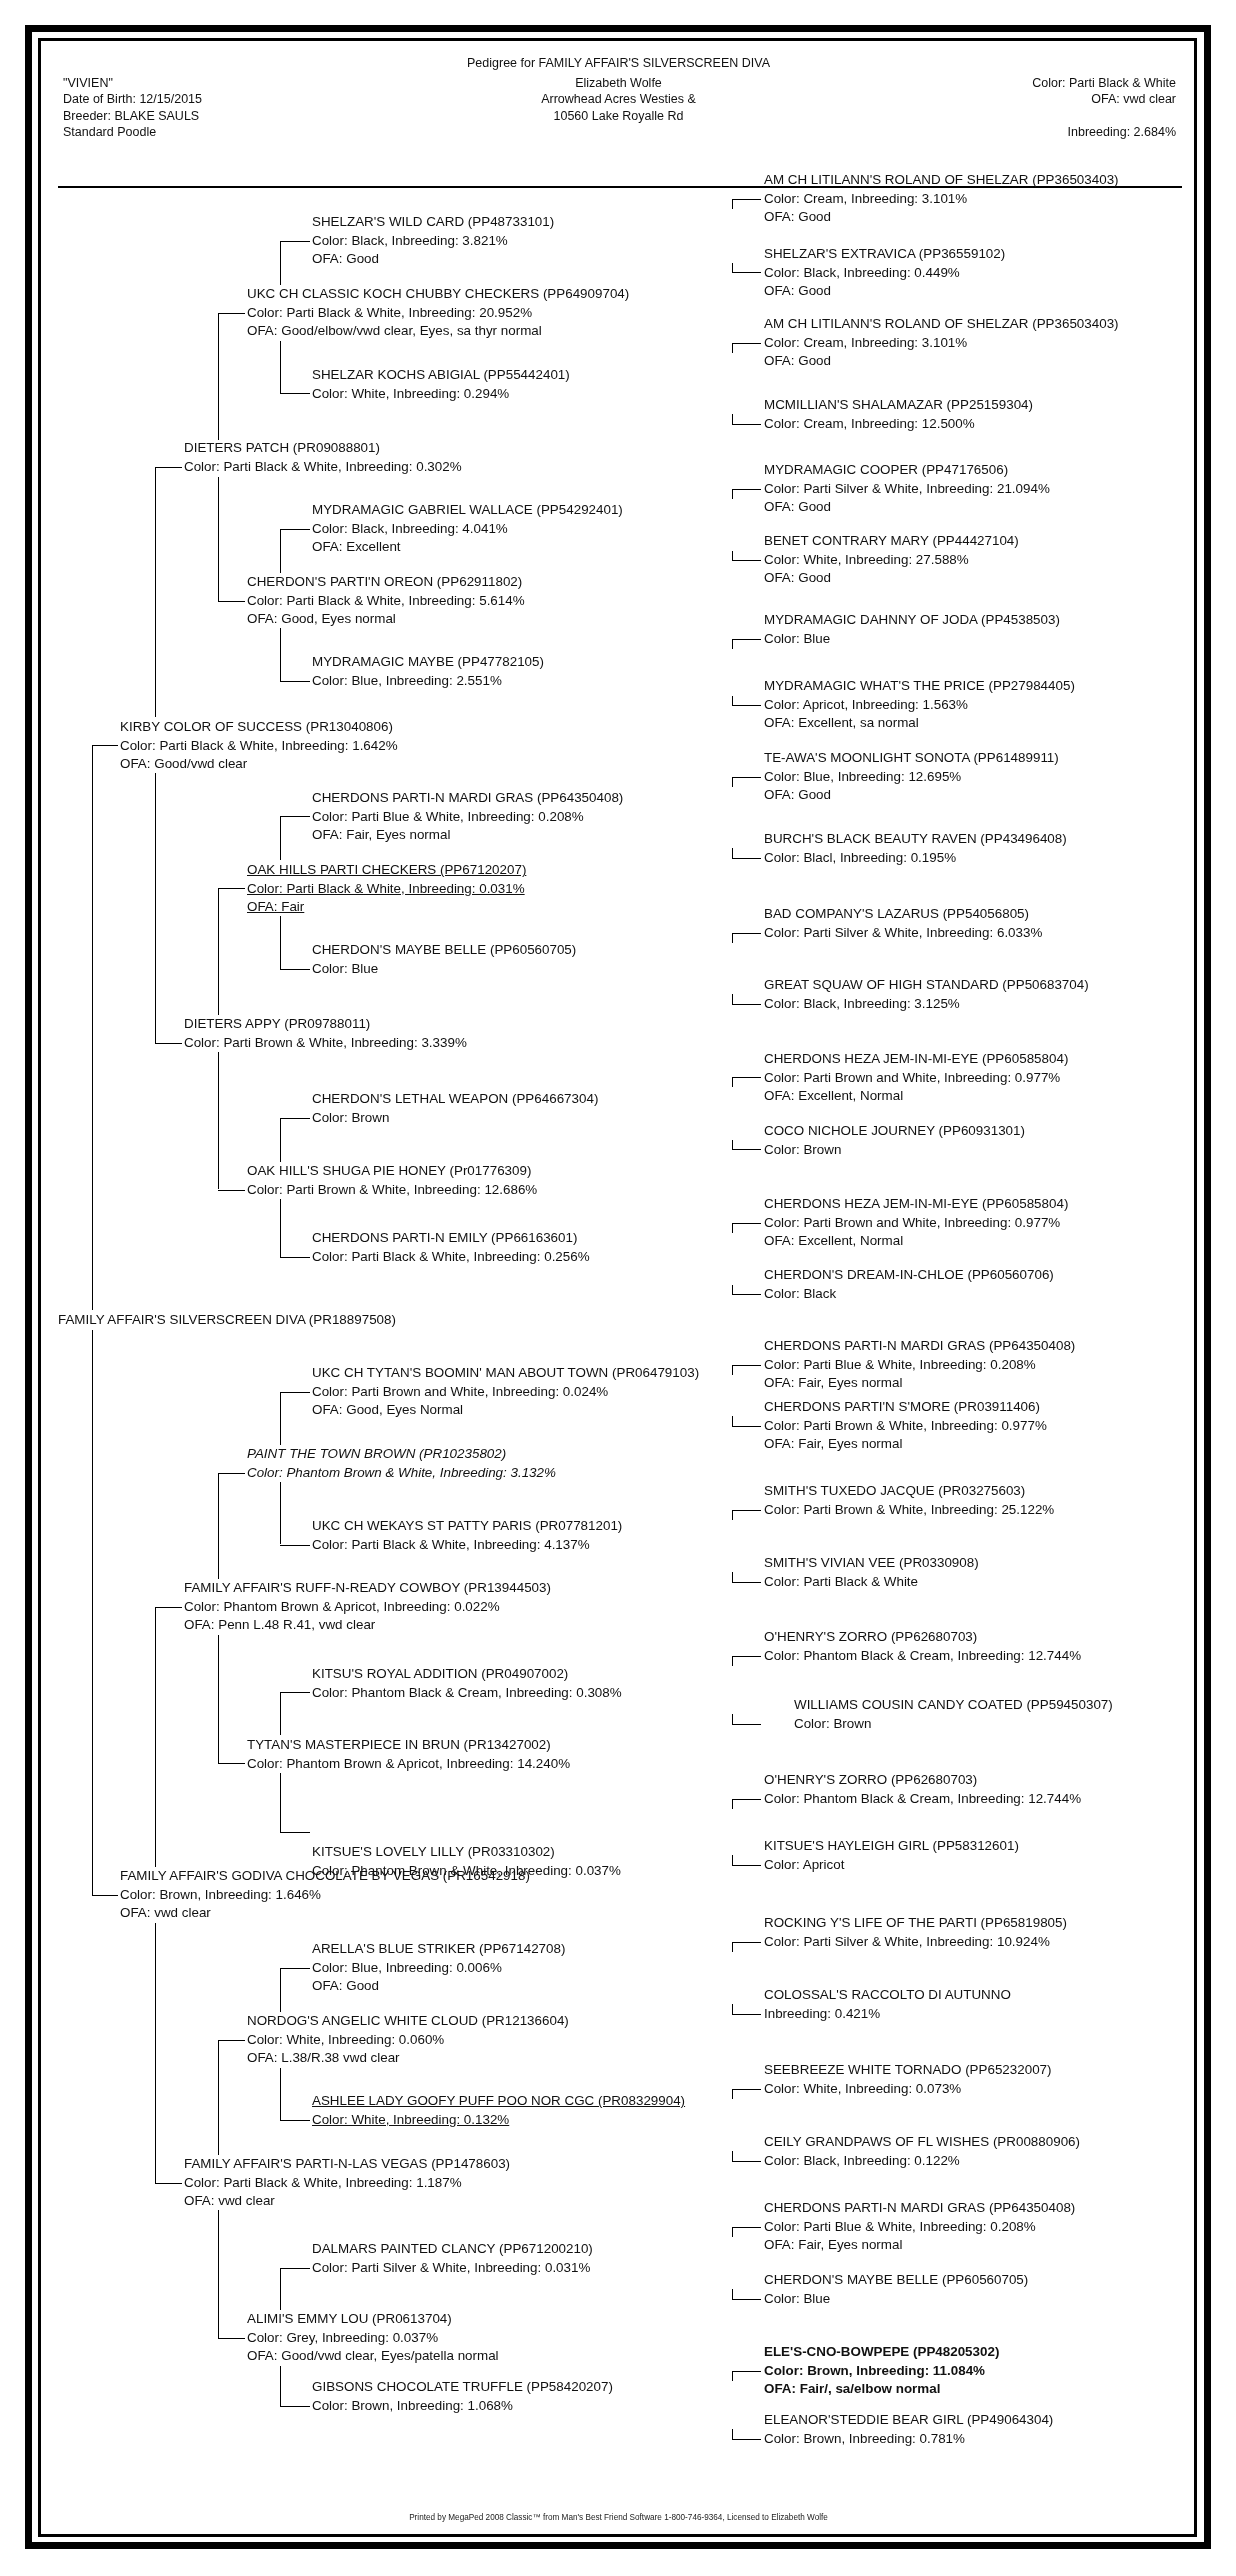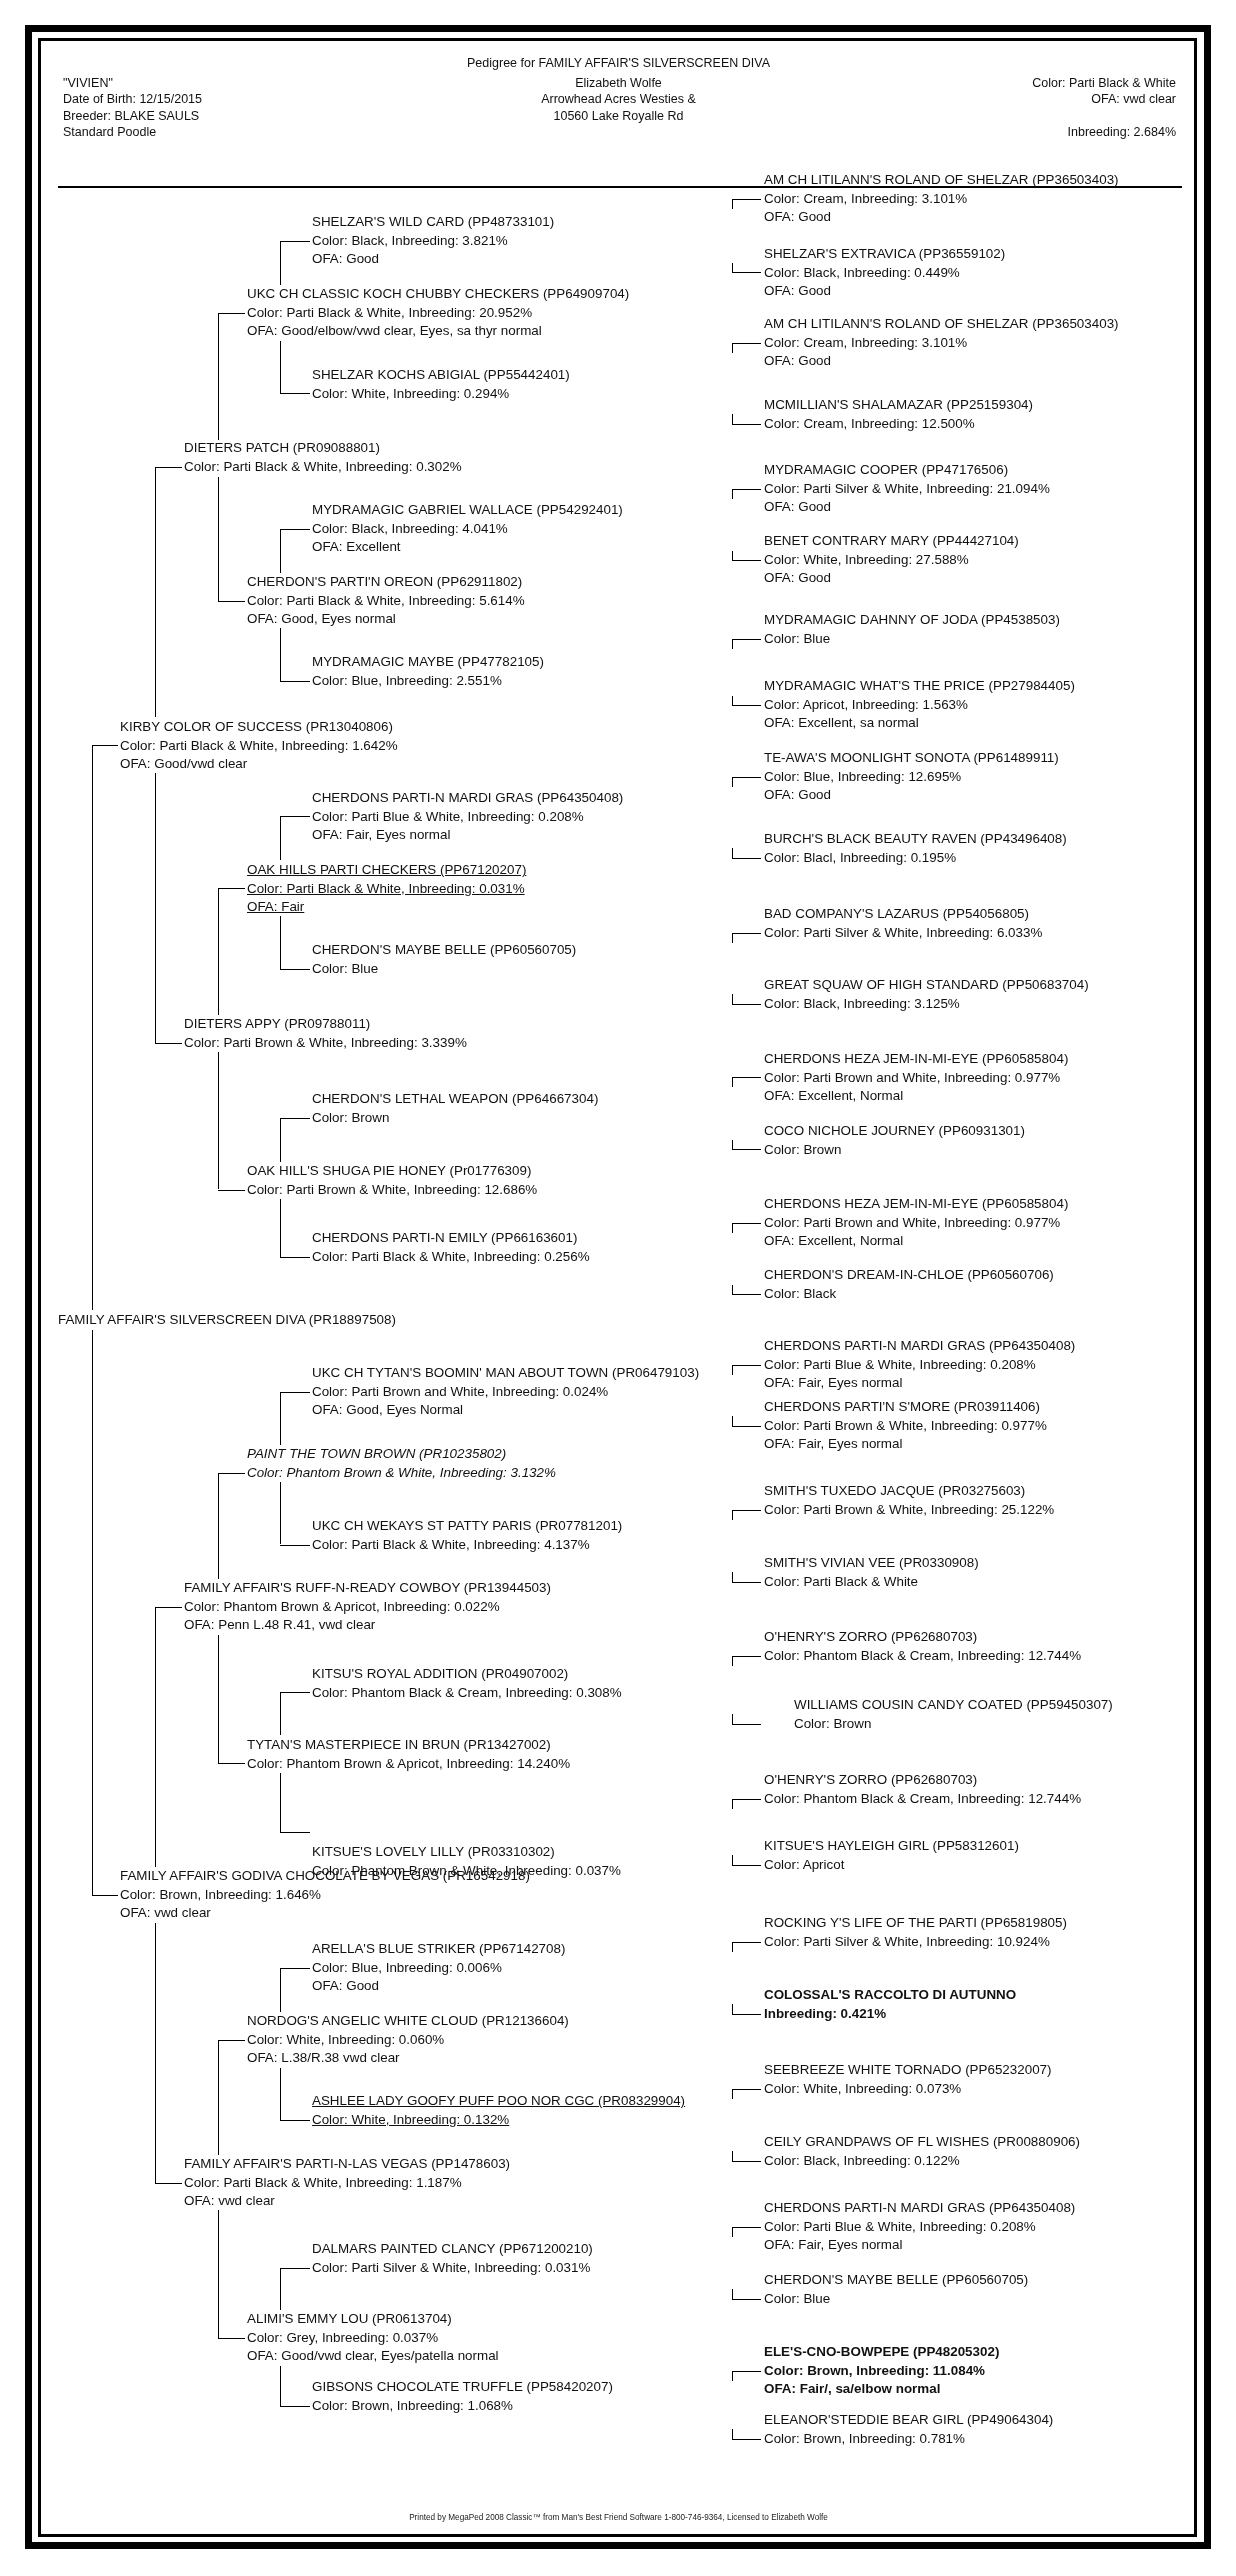--- a/index.html
+++ b/index.html
@@ -320,21 +320,21 @@
     <div class="dog" style="left: 764px; top: 1837px;">
       <div>KITSUE'S HAYLEIGH GIRL (PP58312601)</div>
       <div>Color: Apricot</div>
       <div></div>
     </div>
     <div class="dog" style="left: 764px; top: 1914px;">
       <div>ROCKING Y'S LIFE OF THE PARTI (PP65819805)</div>
       <div>Color: Parti Silver &amp; White, Inbreeding:  10.924%</div>
       <div></div>
     </div>
-    <div class="dog" style="left: 764px; top: 1986px; font-weight: bold;">
+    <div class="dog" style="left: 764px; top: 1986px;">
       <div>COLOSSAL'S RACCOLTO DI AUTUNNO</div>
       <div>Inbreeding:   0.421%</div>
       <div></div>
     </div>
     <div class="dog" style="left: 764px; top: 2061px;">
       <div>SEEBREEZE WHITE TORNADO (PP65232007)</div>
       <div>Color: White, Inbreeding:   0.073%</div>
       <div></div>
     </div>
     <div class="dog" style="left: 764px; top: 2133px;">

